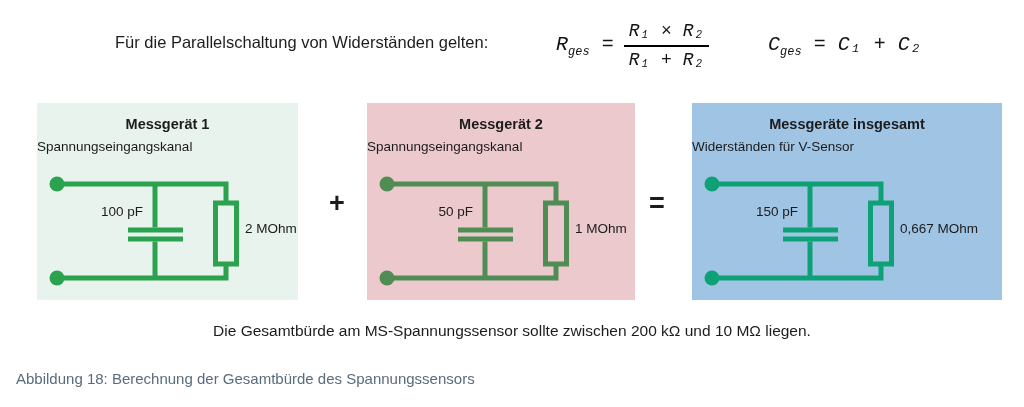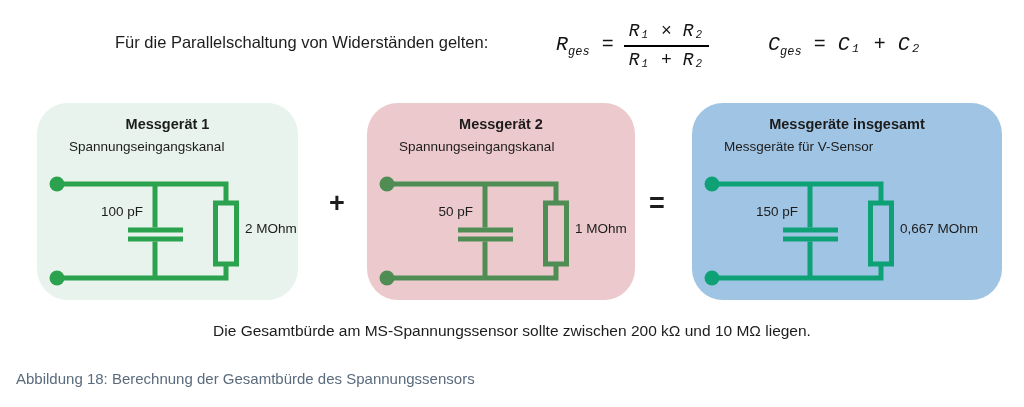--- a/index.html
+++ b/index.html
@@ -11,26 +11,26 @@
 
   .formula { position:absolute; display:flex; align-items:center; font-family:Liberation Mono, monospace; color:#141414; }
   .formula i { font-style:italic; }
   .formula sub { font-size:0.6em; font-style:italic; }
   .f-r { left:556px; top:13px; height:66px; gap:10px; font-size:20px; }
   .f-c { left:768px; top:33px; font-size:20px; }
   .fraction { display:inline-flex; flex-direction:column; text-align:center; font-size:18px; line-height:1.3; }
   .fraction .num { border-bottom:2px solid #000000; padding:0 5px 2px; }
   .fraction .den { padding-top:2px; }
 
-  .panel { position:absolute; top:103px; height:197px; background:var(--bg);border-radius:31px; }
+  .panel { position:absolute; top:103px; height:197px; background:var(--bg); }
   .panel-1 { left:37px;  width:261px; }
   .panel-2 { left:367px; width:268px; }
   .panel-3 { left:692px; width:310px; }
   .panel-title { text-align:center; margin-top:13px; font-size:14.5px; font-weight:bold; color:#1c1c1c; }
-  .panel-sub { margin-top:7px; padding-left:32px; font-size:13.5px; color:#1c1c1c; }
+  .panel-sub { margin-top:7px; font-size:13.5px; color:#1c1c1c; }
 
   .circuit-svg { position:absolute; left:0; top:0; width:300px; height:197px; }
   .wire { fill:none; stroke:var(--cc); stroke-width:5; }
   .dot  { fill:var(--cc); stroke:none; }
 
   .cap-label { position:absolute; left:0; top:101px; width:106px; text-align:right; font-size:13.5px; color:#1c1c1c; white-space:nowrap; }
   .res-label { position:absolute; left:208px; top:118px; font-size:13.5px; color:#1c1c1c; white-space:nowrap; }
 
   .op { position:absolute; top:188px; font-size:27px; font-weight:600; color:#1c1c1c; }
   .op-plus { left:329px; }
@@ -93,21 +93,21 @@
       <rect class="wire" x="178.5" y="100" width="21" height="61"></rect>
     </svg>
     <span class="cap-label">50 pF</span>
     <span class="res-label">1 MOhm</span>
   </div>
 
   <div class="op op-eq">=</div>
 
   <div class="panel panel-3" style="--bg: #a0c4e4; --cc: #0ea176;">
     <div class="panel-title">Messgeräte insgesamt</div>
-    <div class="panel-sub">Messgeräte für V-Sensor</div>
+    <div class="panel-sub">Widerständen für V-Sensor</div>
     <svg class="circuit-svg" viewBox="0 0 300 197">
       <circle class="dot" cx="20" cy="81" r="7.5"></circle>
       <circle class="dot" cx="20" cy="175" r="7.5"></circle>
       <path class="wire" d="M20 81 H189 V100"></path>
       <path class="wire" d="M20 175 H189 V161"></path>
       <path class="wire" d="M118 81 V124.5"></path>
       <path class="wire" d="M91 127 H146"></path>
       <path class="wire" d="M91 136 H146"></path>
       <path class="wire" d="M118 138.5 V175"></path>
       <rect class="wire" x="178.5" y="100" width="21" height="61"></rect>

